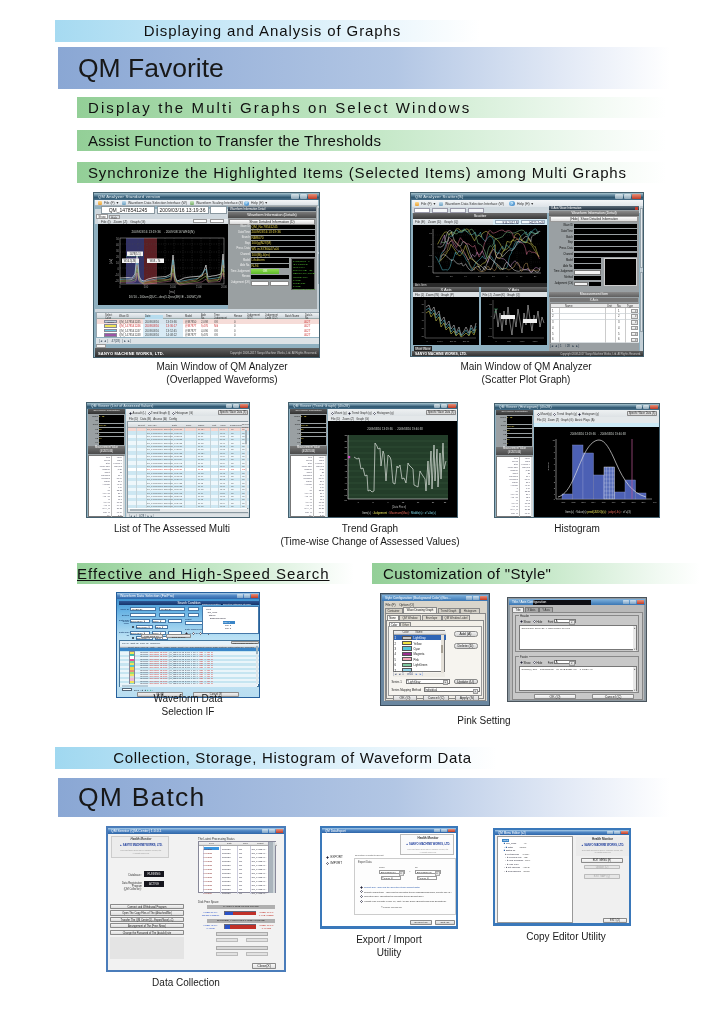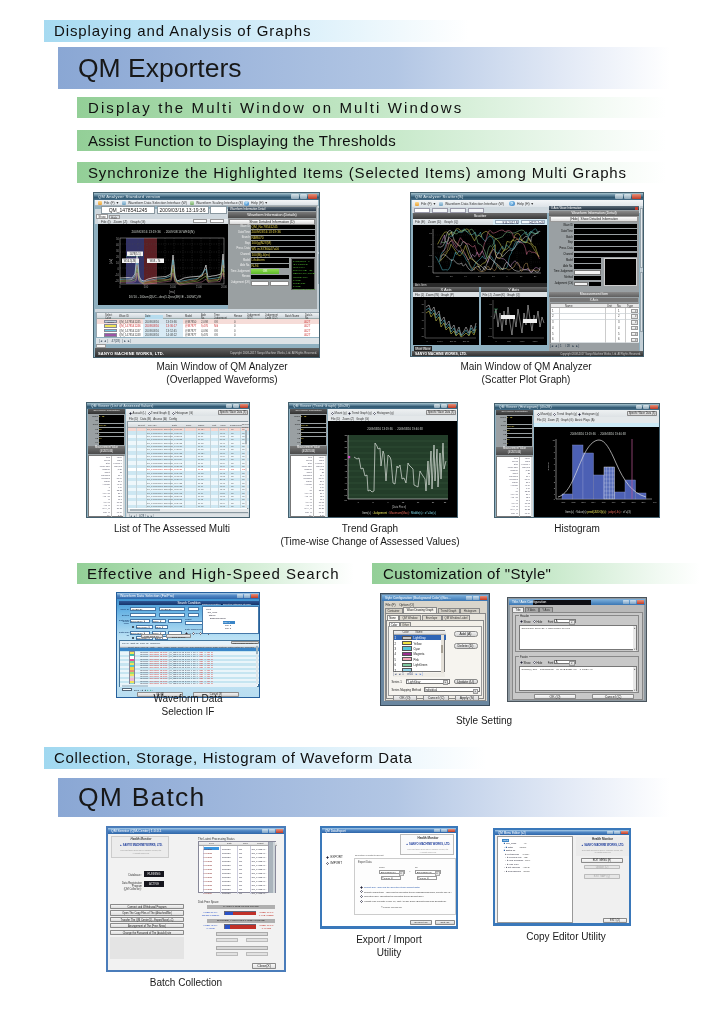--- a/index.html
+++ b/index.html
@@ -1,19 +1,19 @@
 <!DOCTYPE html>
 <html><head><meta charset="utf-8">
 <style>
 html,body{margin:0;padding:0;}
 body{width:720px;height:1019px;background:#fff;position:relative;overflow:hidden;
  font-family:"Liberation Sans",sans-serif;-webkit-font-smoothing:antialiased;}
-.hdr1{position:absolute;left:44px;top:20px;width:425px;height:22px;
+.hdr1{position:absolute;left:55px;top:20px;width:425px;height:22px;
  background:linear-gradient(90deg,#a6daf1 0%,#cdeaf8 45%,#fff 100%);
- font-size:15px;letter-spacing:0.9px;color:#101010;line-height:22px;padding-left:10px;box-sizing:border-box;}
+ font-size:15px;letter-spacing:0.9px;color:#101010;line-height:22px;padding-left:10px;box-sizing:border-box;text-align:center;}
 .hdrQ{position:absolute;left:58px;top:47px;width:612px;height:42px;
  background:linear-gradient(90deg,#8aa7d4 0%,#b2c6e4 55%,#e6ecf7 85%,#fff 100%);
  font-size:26.5px;color:#181818;line-height:42px;padding-left:20px;box-sizing:border-box;}
 .gbar{position:absolute;left:77px;height:21px;background:linear-gradient(90deg,#93cf97 0%,#c3e7c6 50%,#f2faf3 88%,#fff 100%);
  font-size:15px;color:#101010;line-height:21px;padding-left:11px;box-sizing:border-box;}
 .lbl{position:absolute;font-size:10px;color:#1a1a1a;text-align:center;line-height:13px;}
 .win{position:absolute;overflow:hidden;box-sizing:border-box;}
 .win div{position:absolute;box-sizing:border-box;}
 .tb{left:0;top:0;right:0;height:7px;background:linear-gradient(180deg,#a4c2cc 0%,#5d8299 38%,#2e566e 62%,#49708a 100%);}
 .tb b{position:absolute;left:4px;top:1px;font-size:4px;font-weight:normal;color:#e8f2f8;letter-spacing:.3px;white-space:nowrap;}
@@ -36,23 +36,23 @@
 .sbar .mh{left:0;width:37px;height:8px;background:linear-gradient(#777,#4a4a4a);color:#fff;font-size:2.6px;text-align:center;line-height:4px;}
 .sbar .stb{left:0;width:36px;background:#fff;border:0.4px solid #777;}
 .rowsbg{background:repeating-linear-gradient(180deg,#fff 0 2.65px,#e2e6e8 2.65px 3.05px);}
 .tcol{font-size:2.1px;line-height:3.05px;color:#556;white-space:nowrap;}
 .rad{display:inline-block;width:3px;height:3px;border-radius:50%;border:none;background:radial-gradient(circle,#fff 0 32%,#667 40% 58%,rgba(0,0,0,0) 62%);vertical-align:middle;margin-right:0.6px;}
 .radon{display:inline-block;width:3px;height:3px;border-radius:50%;border:none;background:radial-gradient(circle,#223 0 26%,#fff 34% 40%,#667 46% 60%,rgba(0,0,0,0) 64%);vertical-align:middle;margin-right:0.6px;}
 </style></head>
 <body>
 
 <div class="hdr1">Displaying and Analysis of Graphs</div>
-<div class="hdrQ">QM Exporters</div>
-<div class="gbar" style="top:97px;width:589px;letter-spacing:2.1px;">Display the Multi Window on Multi Windows</div>
-<div class="gbar" style="top:130px;width:589px;letter-spacing:0.3px;">Assist Function to Displaying the Thresholds</div>
+<div class="hdrQ">QM Favorite</div>
+<div class="gbar" style="top:97px;width:589px;letter-spacing:2.1px;">Display the Multi Graphs on Select Windows</div>
+<div class="gbar" style="top:130px;width:589px;letter-spacing:0.3px;">Assist Function to Transfer the Thresholds</div>
 <div class="gbar" style="top:162px;width:589px;letter-spacing:0.85px;">Synchronize the Highlighted Items (Selected Items) among Multi Graphs</div>
 
 <div class="win" id="w1" style="left:93px;top:192px;width:227px;height:166px;background:#8fb0c0;border:1px solid #44606e;">
  <div class="tb">
       <b>QM Analyzer Standard version</b>
       <span class="wb">
         <i></i>
         <i></i>
         <i></i>
       </span>
@@ -656,21 +656,21 @@
     <text x="119" y="76" fill="#c0c0c0" font-size="2">[uV]</text>
     <text x="64" y="86" fill="#cfd4cf" font-size="2.8" text-anchor="middle" font-family="Liberation Sans">Item(s) : Value(s)·<tspan fill="#e8e25a">pred(JUDG)(s)</tspan> : <tspan fill="#e86a5a">judge(.4s)</tspan> : σ*=(3)</text>
    </svg>
   </div>
  </div>
 </div>
 <div class="lbl" style="left:86px;top:522px;width:172px;">List of The Assessed Multi</div>
 <div class="lbl" style="left:268px;top:522px;width:204px;white-space:nowrap;">Trend Graph<br>(Time-wise Change of Assessed Values)</div>
 <div class="lbl" style="left:494px;top:522px;width:166px;">Histogram</div>
 
-<div class="gbar" style="top:563px;width:277px;letter-spacing:1px;padding-left:10px;">Effective and High-Speed Search</div>
+<div class="gbar" style="top:563px;width:277px;letter-spacing:1px;padding-left:0;text-decoration:underline;">Effective and High-Speed Search</div>
 <div class="gbar" style="left:372px;top:563px;width:328px;letter-spacing:0.35px;">Customization of "Style"</div>
 <div class="win" id="w6" style="left:116px;top:592px;width:144px;height:106px;background:linear-gradient(180deg,#2e86c8 0%,#6ab4e4 18%,#b8e0f4 42%,#cde9f7 60%,#b8ddf0 100%);border:1.5px solid #26609c;">
  <div class="tbl">
       <b>Waveform Data Selection (Fix/Pro)</b>
       <span class="wb2">
         <i></i>
         <i></i>
         <i></i>
       </span>
     </div>
@@ -847,21 +847,21 @@
       <div style="right:0;top:0;width:2.8px;height:25px;background:#e8e8e8;">
             <div style="left:0.4px;top:0.5px;font-size:2.4px;color:#666;">▲</div>
             <div style="left:0.4px;bottom:0.5px;font-size:2.4px;color:#666;">▼</div>
           </div>
     </div>
   </div>
  </div>
  <div class="gbtn" style="left:26px;top:95.5px;width:42px;height:5.5px;line-height:5.3px;background:linear-gradient(#fcfcfc,#e2e2e2);">OK (O)</div>
  <div class="gbtn" style="left:84px;top:95.5px;width:42px;height:5.5px;line-height:5.3px;background:linear-gradient(#fcfcfc,#e2e2e2);">Cancel (C)</div>
 </div>
-<div class="lbl" style="left:404px;top:714px;width:160px;">Style Setting</div>
+<div class="lbl" style="left:404px;top:714px;width:160px;">Pink Setting</div>
 
 <div class="hdr1" style="top:747px;width:465px;letter-spacing:0.65px;background:linear-gradient(90deg,#a0d8f0 0%,#cfeaf8 45%,#fff 95%);">Collection, Storage, Histogram of Waveform Data</div>
 <div class="hdrQ" style="top:778px;height:39px;line-height:39px;letter-spacing:1.2px;">QM Batch</div>
 <div class="win" id="w9" style="left:106px;top:826px;width:180px;height:146px;background:#f2f2f2;border:2px solid #4a7cba;">
  <div class="tbl">
       <b>QM Service (QM-Center) 1.0.0.1</b>
       <span class="wb2">
         <i></i>
         <i></i>
         <i></i>
@@ -984,15 +984,15 @@
    <div style="left:0;top:4.5px;width:53px;">Ver. 2.0.0.1&nbsp;&nbsp;R.1</div>
    <div style="left:0;top:7.5px;width:53px;color:#1a3a9c;font-size:2.6px;font-weight:bold;white-space:nowrap;">▲ SANYO MACHINE WORKS, LTD.</div>
    <div style="left:0;top:11.5px;width:53px;">Copyright 2008-2017 Sanyo Machine Works, Ltd.</div>
    <div style="left:0;top:14px;width:53px;">All Rights Reserved.</div>
  </div>
  <div class="gbtn" style="left:86px;top:28px;width:42px;height:5px;line-height:4.8px;font-size:2.6px;background:linear-gradient(#fcfcfc,#e6e6e6);">EDIT MENU (E)</div>
  <div class="gbtn" style="left:89px;top:34.5px;width:36px;height:4.6px;line-height:4.4px;font-size:2.6px;background:#e6e6e6;color:#aaa;border-color:#bbb;">Update (U)</div>
  <div class="gbtn" style="left:89px;top:44px;width:36px;height:4.6px;line-height:4.4px;font-size:2.6px;background:#e6e6e6;color:#aaa;border-color:#bbb;">EXIT MAP (Q)</div>
  <div class="gbtn" style="left:108px;top:88px;width:24px;height:5px;line-height:4.8px;font-size:2.6px;background:linear-gradient(#fcfcfc,#e2e2e2);">EXIT (X)</div>
 </div>
-<div class="lbl" style="left:102px;top:976px;width:168px;">Batch Collection</div>
+<div class="lbl" style="left:102px;top:976px;width:168px;">Data Collection</div>
 <div class="lbl" style="left:320px;top:933px;width:138px;">Export / Import<br>Utility</div>
 <div class="lbl" style="left:497px;top:930px;width:138px;">Copy Editor Utility</div>
 
 </body></html>

